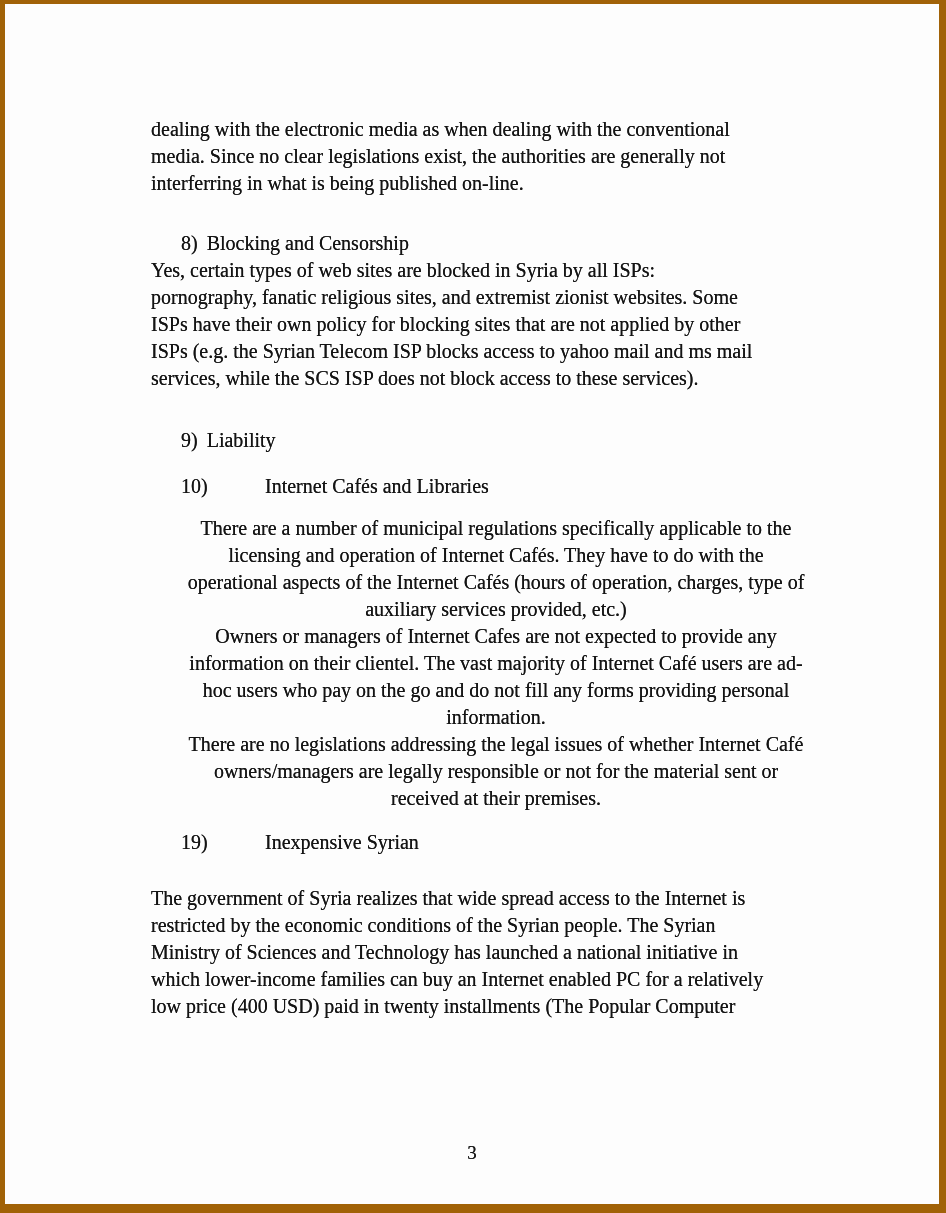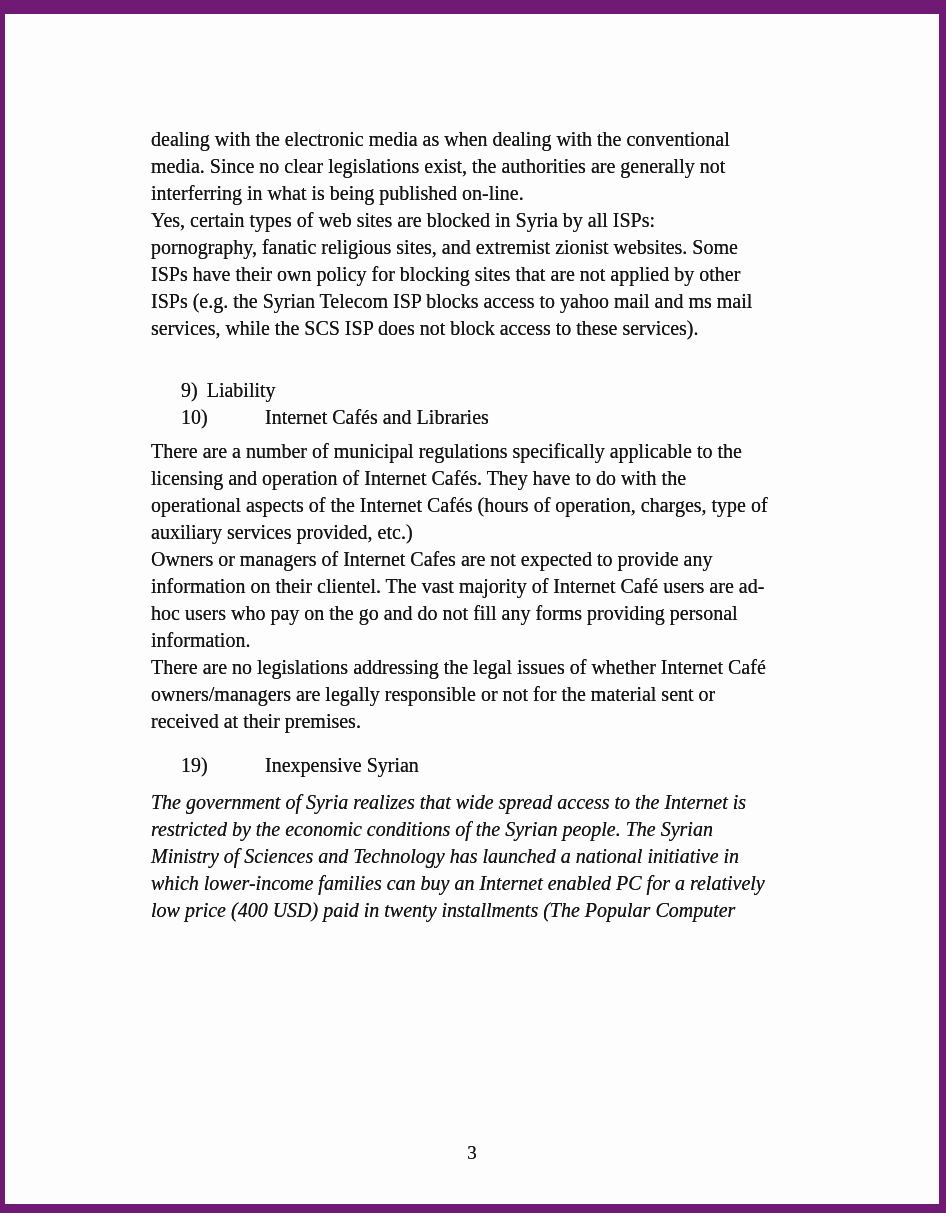--- a/index.html
+++ b/index.html
@@ -1,21 +1,21 @@
 <!DOCTYPE html>
 <html><head>
 <meta charset="utf-8">
 <style>
   html, body { margin: 0; padding: 0; background: #ffffff; }
   .scan-frame {
     width: 946px;
     height: 1213px;
     box-sizing: border-box;
-    background: #701a75;
-    padding: 14px 7px 9px 5px;
+    background: #a16207;
+    padding: 4px 7px 9px 5px;
   }
   .page {
     width: 100%;
     height: 100%;
     background: #fdfdfd;
     position: relative;
     box-sizing: border-box;
     overflow: hidden;
   }
   .content {
@@ -37,24 +37,24 @@
     margin: 0;
     padding-left: 30px;
     white-space: nowrap;
   }
   .heading .hnum { display: inline-block; margin-right: 9px; }
   .heading.tab .hnum { width: 84px; margin-right: 0; }
   .mt-h8  { margin-top: 33px; }
   .mt-p8  { }
   .mt-h9  { margin-top: 35px; }
   .mt-p9  { margin-top: 20px; }
-  .mt-h10 { }
-  .mt-p10 { margin-top: 7px; }
+  .mt-h10 { margin-top: 19px; }
+  .mt-p10 { margin-top: 15px; text-align: center; }
   .mt-h11 { margin-top: 17px; }
-  .mt-p11 { margin-top: 10px; font-style: italic; }
+  .mt-p11 { margin-top: 29px; }
   .page-num {
     position: absolute;
     left: 0;
     right: 0;
     bottom: 40px;
     text-align: center;
     font-family: "Liberation Serif", "DejaVu Serif", serif;
     font-size: 19px;
     color: #1a1a1a;
     text-shadow: 0 0 0.6px #2a2a2a;
@@ -64,20 +64,23 @@
 <body>
 
 <div class="scan-frame">
   <div class="page">
     <div class="content">
 
       <p class="para">dealing with the electronic media as when dealing with the conventional
 media. Since no clear legislations exist, the authorities are generally not
 interferring in what is being published on-line.</p>
 
+      <p class="heading mt-h8">
+        <span class="hnum">8)</span><span>Blocking and Censorship</span>
+      </p>
 
       <p class="para mt-p8">Yes, certain types of web sites are blocked in Syria by all ISPs:
 pornography, fanatic religious sites, and extremist zionist websites. Some
 ISPs have their own policy for blocking sites that are not applied by other
 ISPs (e.g. the Syrian Telecom ISP blocks access to yahoo mail and ms mail
 services, while the SCS ISP does not block access to these services).</p>
 
       <p class="heading mt-h9">
         <span class="hnum">9)</span><span>Liability</span>
       </p>

